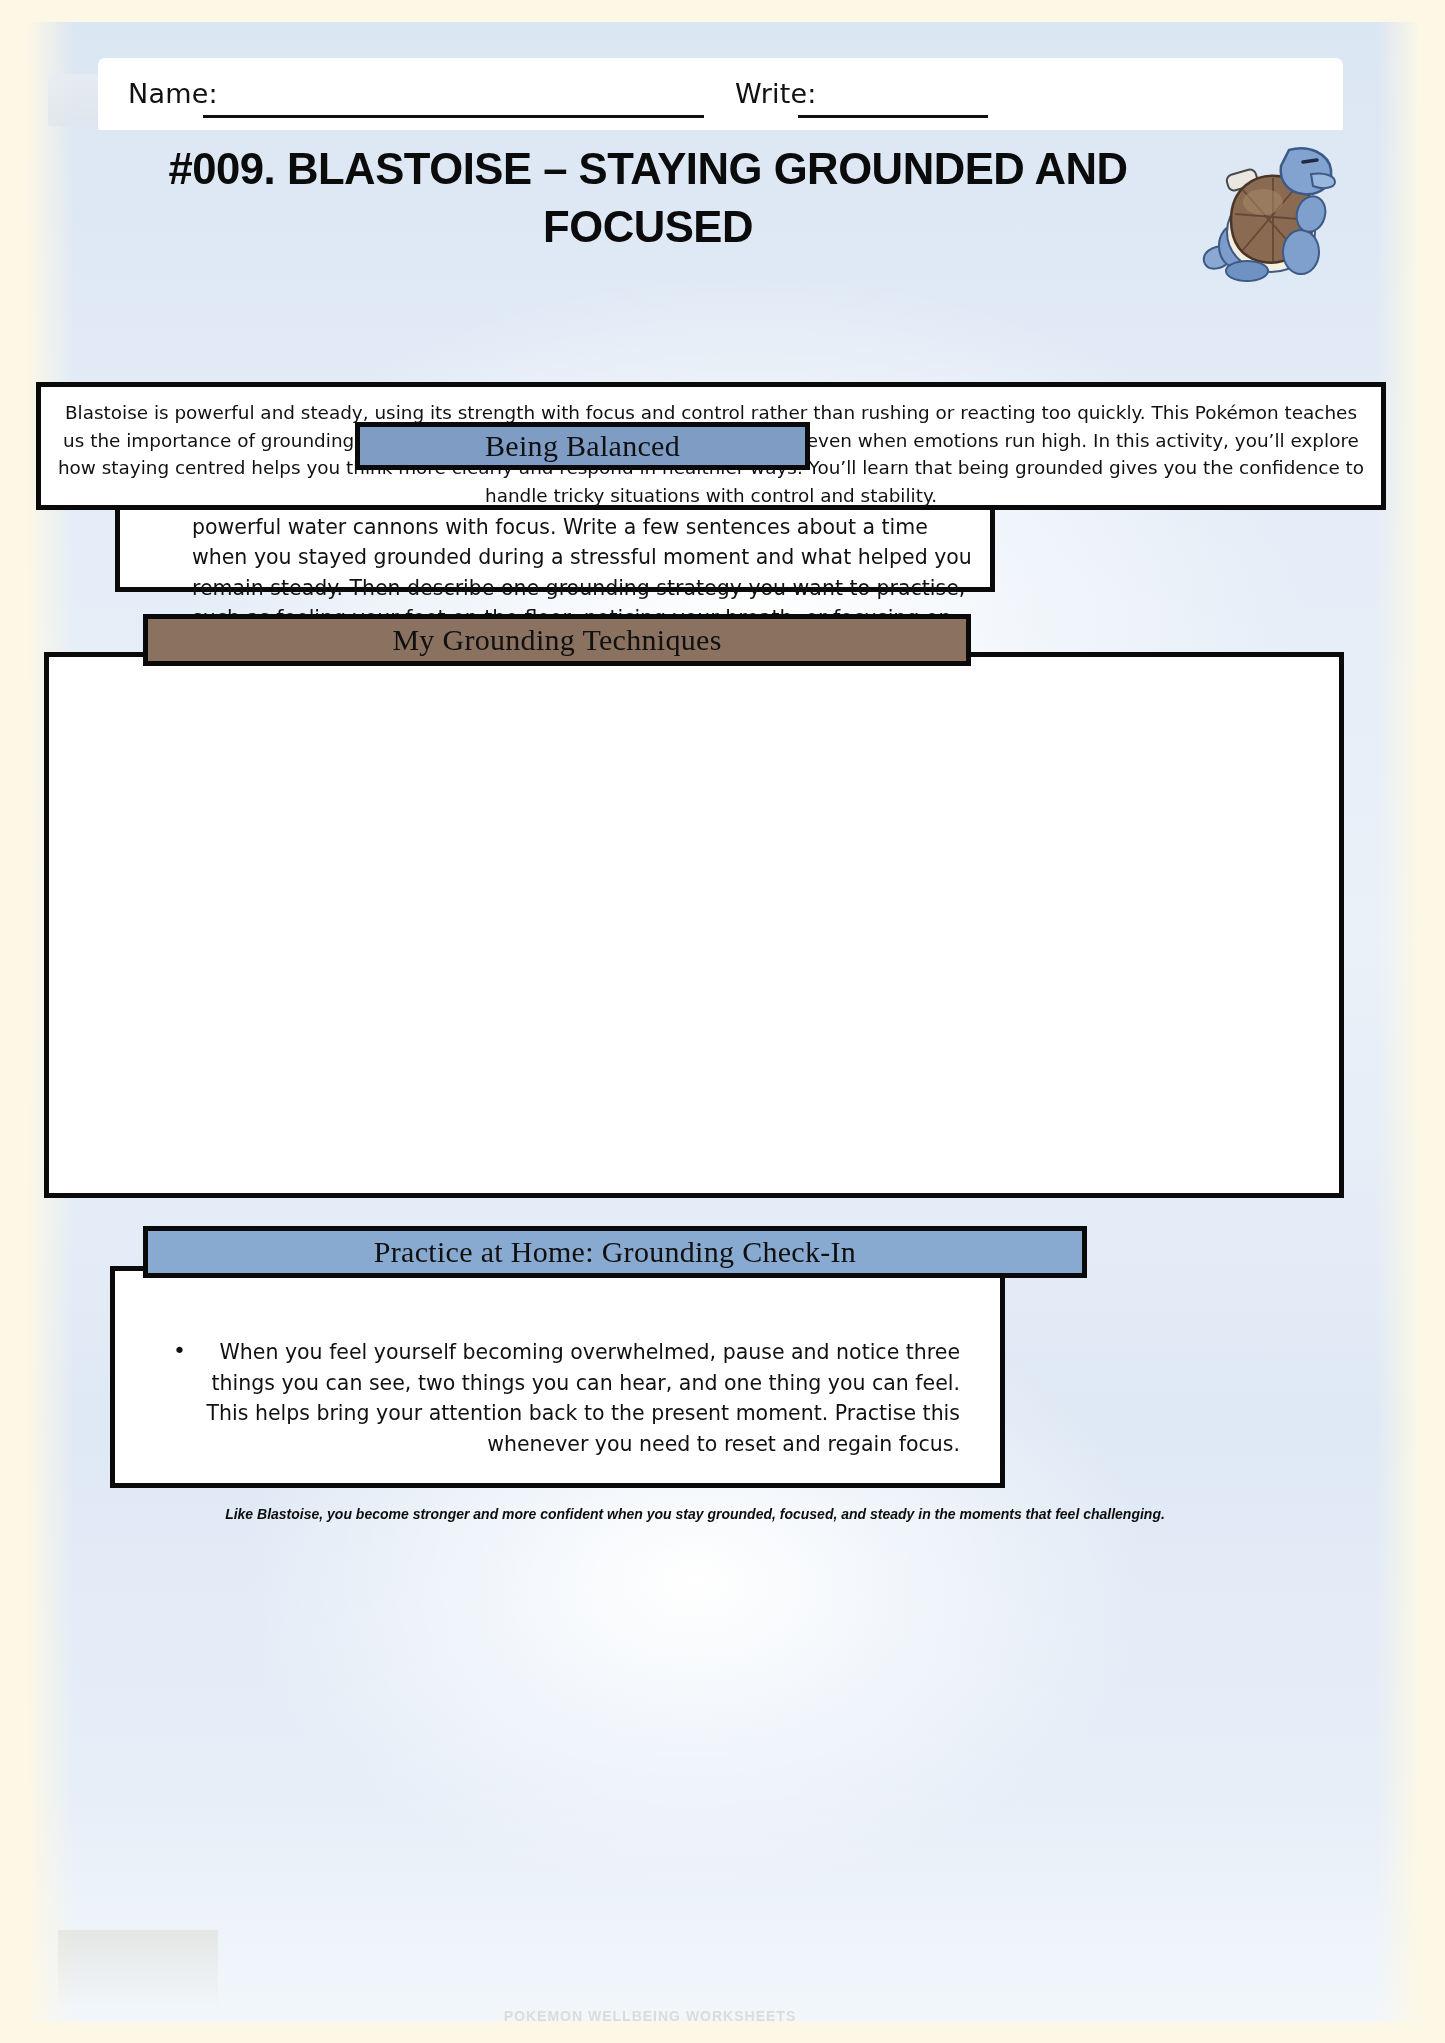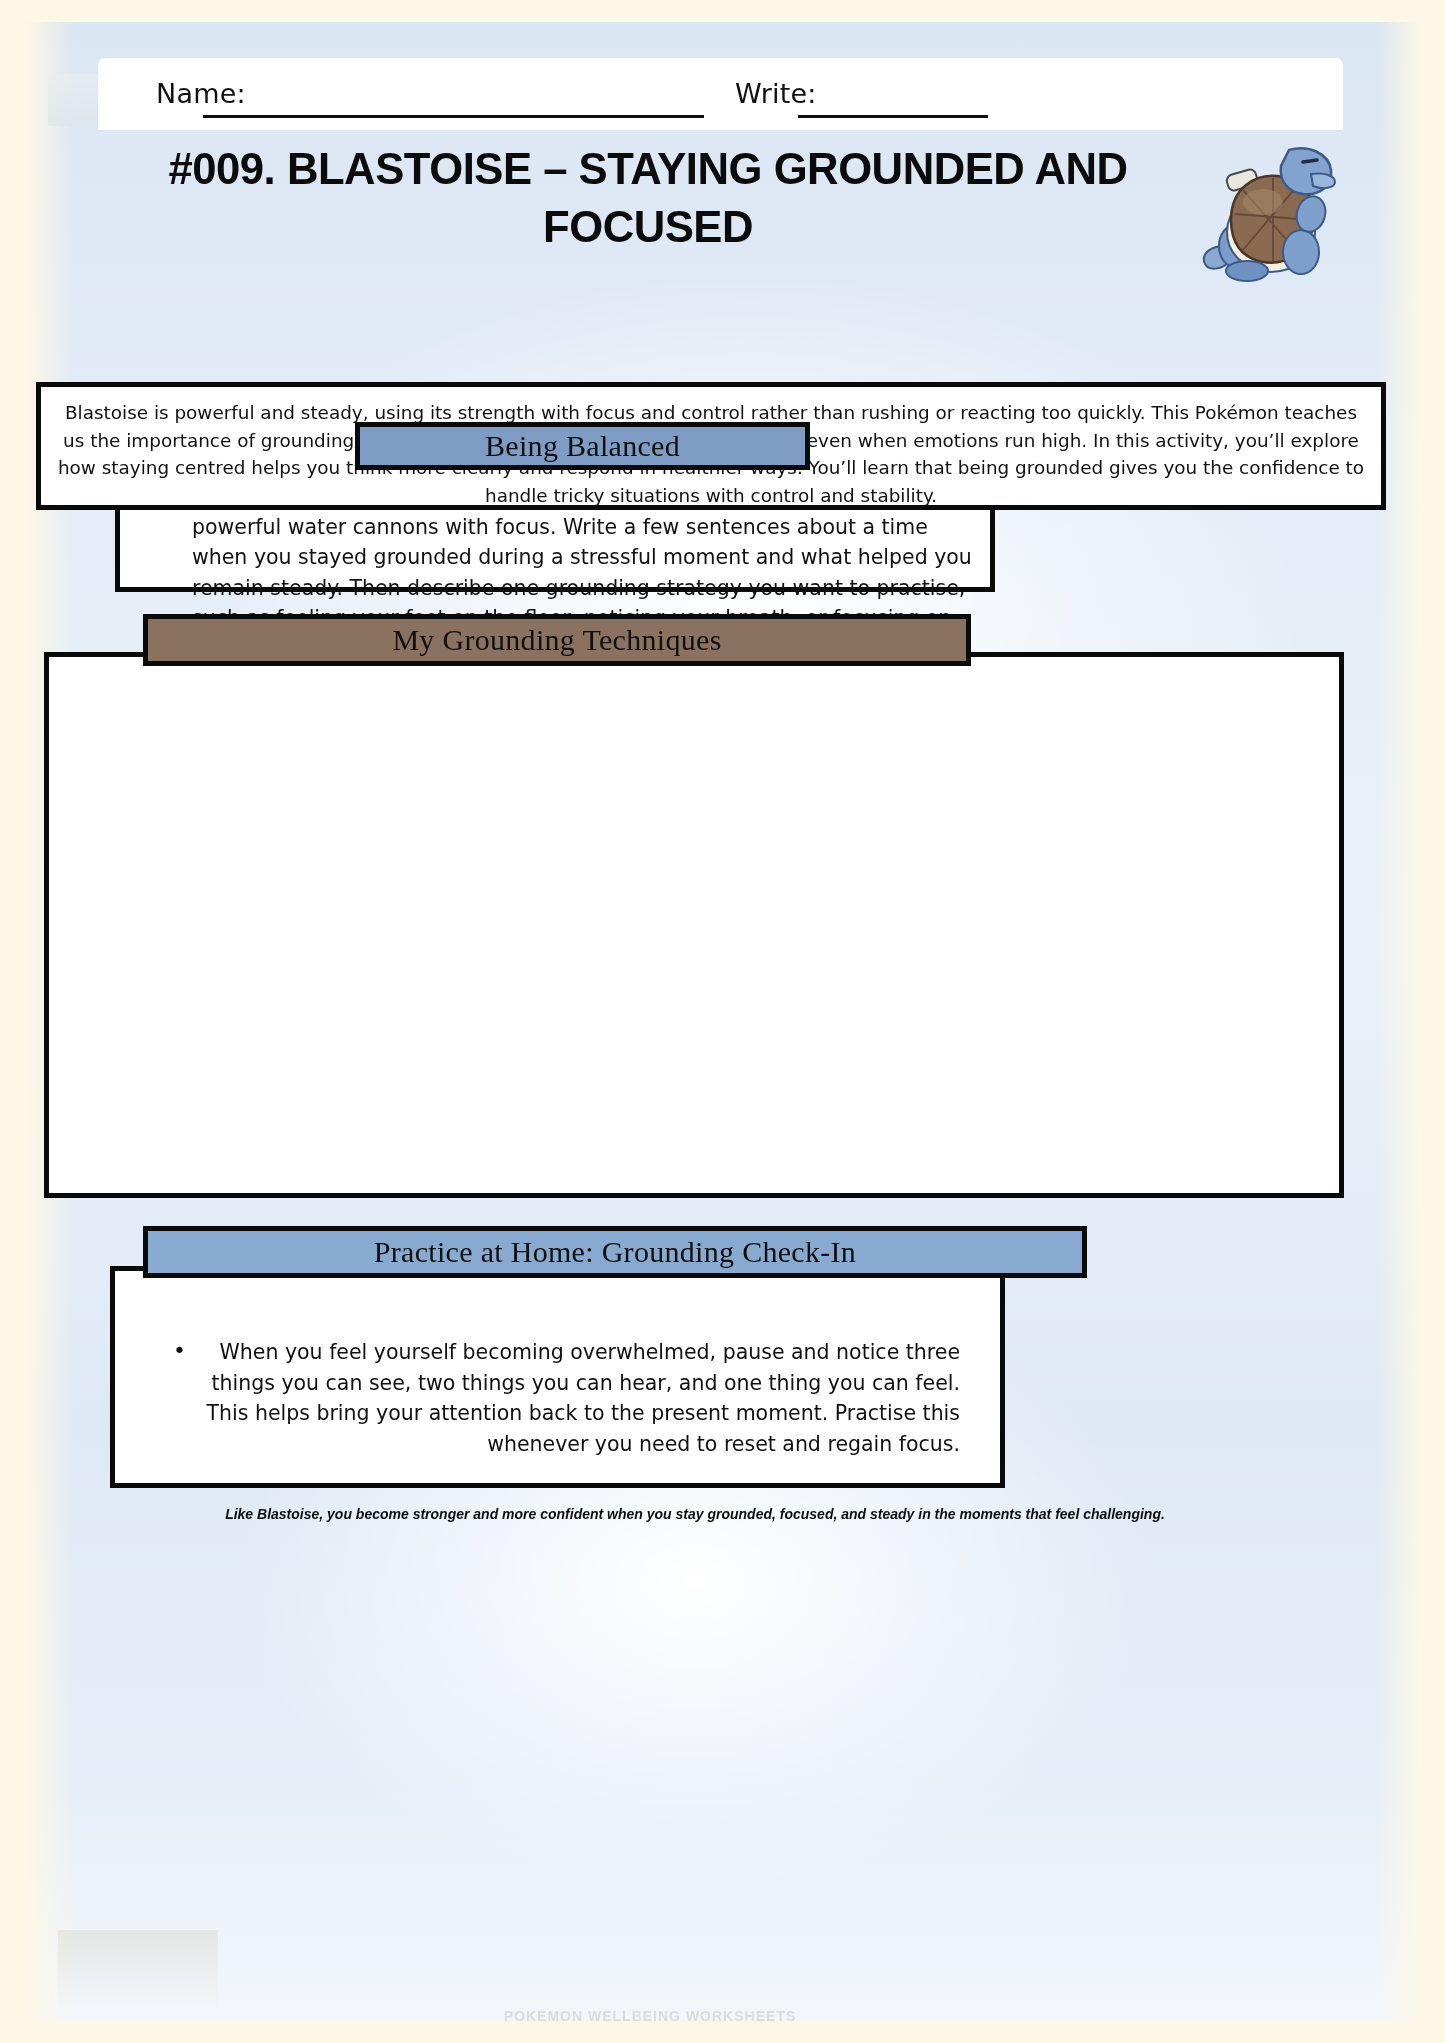--- a/index.html
+++ b/index.html
@@ -77,21 +77,21 @@
     font-size: 27px;
     color: #111;
     letter-spacing: .2px;
     white-space: nowrap;
   }
   .field-rule {
     position: absolute;
     height: 0;
     border-bottom: 3.5px solid #111;
   }
-  #name-label { left: 30px; top: 20px; margin-left: 28px; }
+  #name-label { left: 30px; top: 20px; }
   #name-rule  { left: 105px; top: 57px; width: 501px; }
   #date-label { left: 637px; top: 20px; }
   #date-rule  { left: 700px; top: 57px; width: 190px; }
 
   
   .title-wrap {
     position: absolute;
     left: 78px;
     top: 140px;
     width: 1140px;

